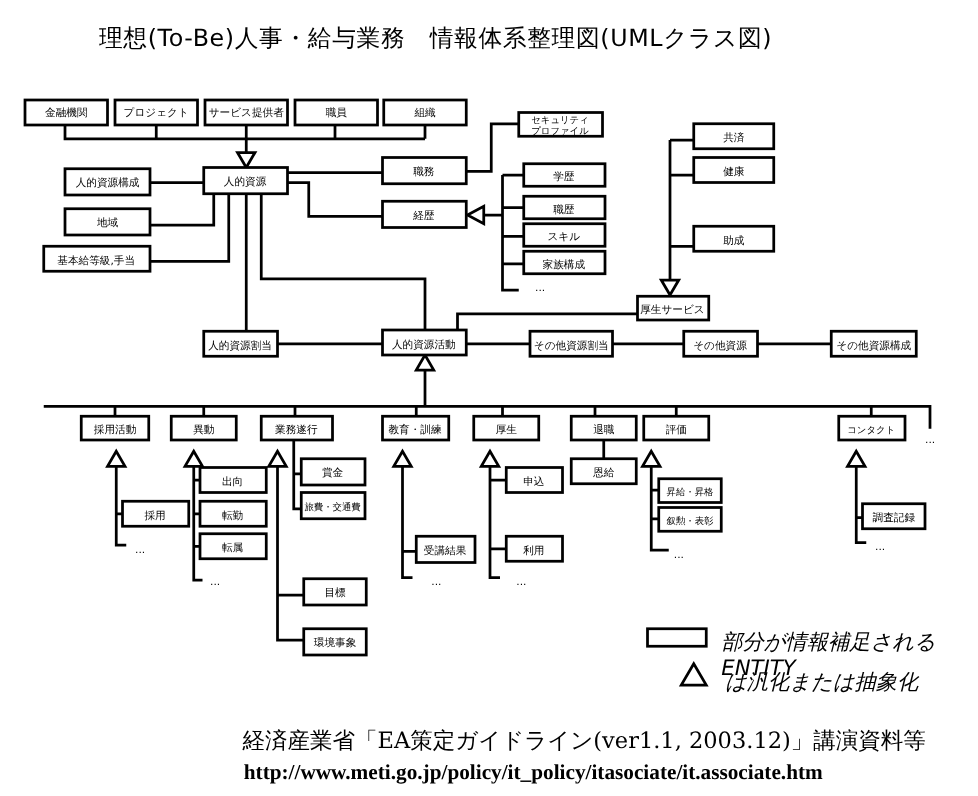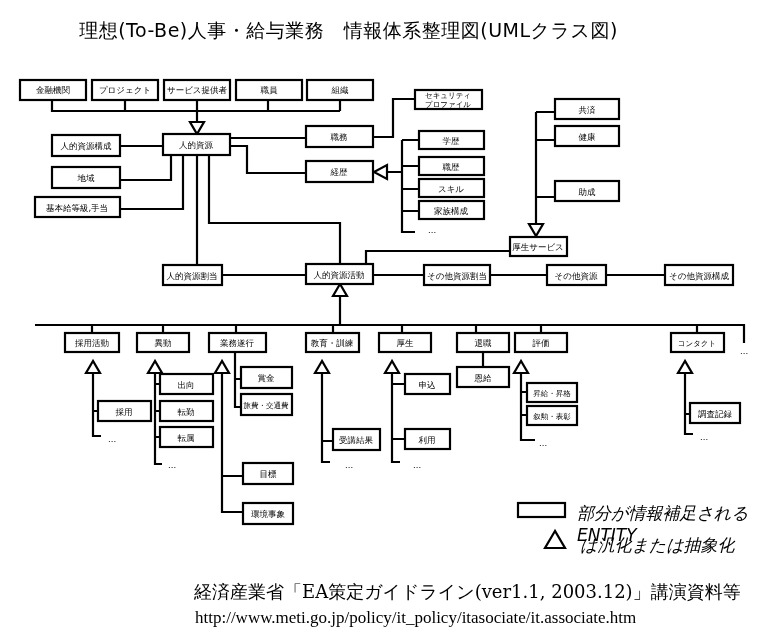--- a/index.html
+++ b/index.html
@@ -7,21 +7,21 @@
   #title{position:absolute;left:0;top:18px;width:697px;text-align:center;font-size:19px;color:#000;letter-spacing:0.5px;}
   #diagram{position:absolute;left:0;top:0;}
   #diagram text{font-family:"DejaVu Sans",sans-serif;font-size:8.5px;fill:#000;}
   .box{fill:#fff;stroke:#000;stroke-width:2.2;}
   .ln{stroke:#000;stroke-width:2.2;fill:none;}
   .tri{fill:#fff;stroke:#000;stroke-width:2.2;}
   #legend-box-label,#legend-tri-label{position:absolute;font-size:17px;color:#000;font-family:"DejaVu Sans",sans-serif;font-style:italic;}
   #legend-box-label{left:577px;top:502px;}
   #legend-tri-label{left:580px;top:534px;}
   #footer1{position:absolute;left:194px;top:580px;font-family:"DejaVu Serif",serif;font-size:18px;color:#000;white-space:nowrap;}
-  #footer2{position:absolute;left:195px;top:608px;font-family:"Liberation Serif",serif;font-weight:normal;font-size:17px;color:#000;white-space:nowrap;}
+  #footer2{position:absolute;left:195px;top:608px;font-family:"Liberation Serif",serif;font-weight:bold;font-size:17px;color:#000;white-space:nowrap;}
 </style>
 </head>
 <body>
 
 <div id="title">理想(To-Be)人事・給与業務　情報体系整理図(UMLクラス図)</div>
 
 <svg id="diagram" width="782" height="637">
 
   <g>
 

